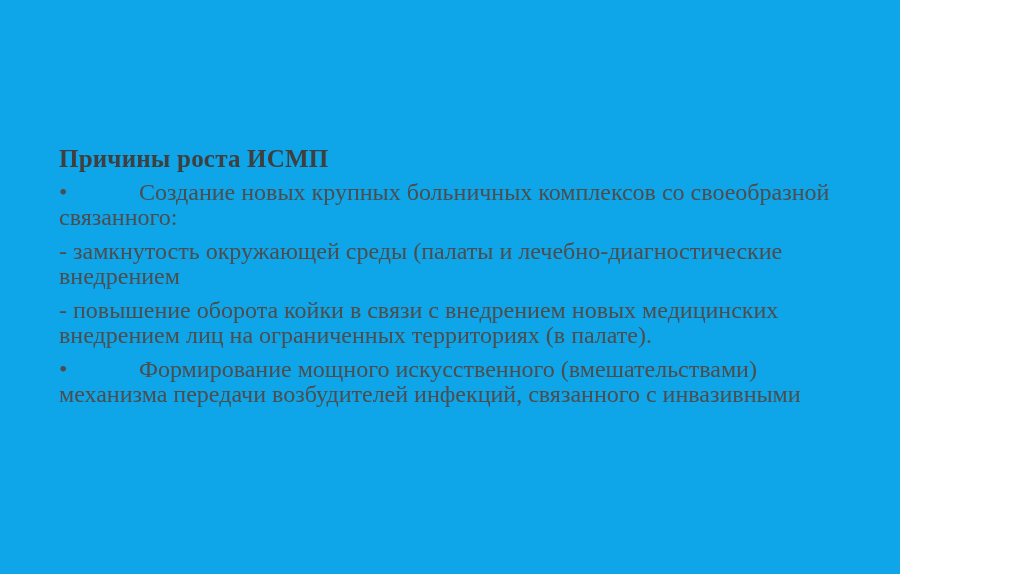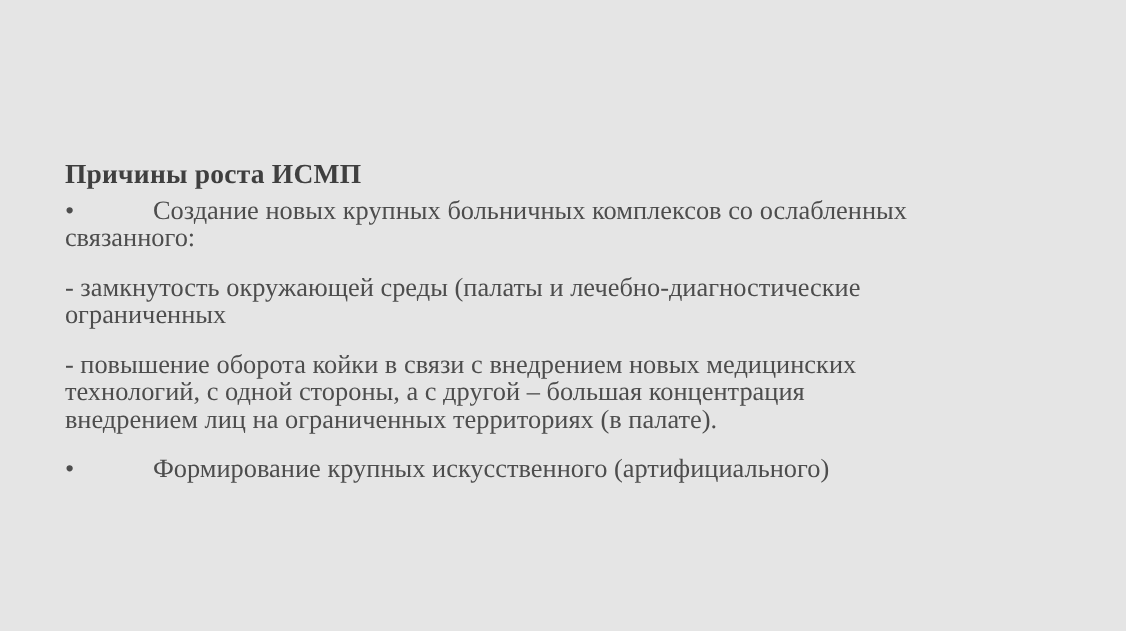--- a/index.html
+++ b/index.html
@@ -2,41 +2,41 @@
 <html><head>
 <meta charset="utf-8">
 <style>
   html, body {
     margin: 0;
     padding: 0;
     background: #ffffff;
   }
   .slide {
     position: relative;
-    width: 1024px;
+    width: 900px;
     height: 574px;
-    background: #e5e5e5;
+    background: #0ea5e9;
     overflow: hidden;
     font-family: "Liberation Serif", "DejaVu Serif", serif;
   }
   .content {
     position: absolute;
     left: 59px;
     top: 144px;
     width: 910px;
   }
   .slide-title {
     font-size: 25px;
     font-weight: bold;
     color: #3f3f3f;
     line-height: 29px;
     letter-spacing: 0.2px;
   }
   .para {
-    margin-top: 20px;
+    margin-top: 9px;
     font-size: 24px;
     color: #4d4d4d;
     line-height: 25px;
   }
   .para.first {
     margin-top: 7px;
   }
   .line {
     white-space: nowrap;
   }
@@ -49,36 +49,36 @@
 </head>
 <body>
 
 <div class="slide">
   <div class="content">
 
     <div class="slide-title">Причины роста ИСМП</div>
 
     <div class="para first">
       <div class="line">
-        <span class="bullet">•</span><span>Создание новых крупных больничных комплексов со ослабленных</span>
+        <span class="bullet">•</span><span>Создание новых крупных больничных комплексов со своеобразной</span>
       </div>
       <div class="line">связанного:</div>
     </div>
 
     <div class="para">
       <div class="line">- замкнутость окружающей среды (палаты и лечебно-диагностические</div>
-      <div class="line">ограниченных</div>
+      <div class="line">внедрением</div>
     </div>
 
     <div class="para">
       <div class="line">- повышение оборота койки в связи с внедрением новых медицинских</div>
-      <div class="line">технологий, с одной стороны, а с другой – большая концентрация</div>
       <div class="line">внедрением лиц на ограниченных территориях (в палате).</div>
     </div>
 
     <div class="para">
       <div class="line">
-        <span class="bullet">•</span><span>Формирование крупных искусственного (артифициального)</span>
+        <span class="bullet">•</span><span>Формирование мощного искусственного (вмешательствами)</span>
       </div>
+      <div class="line">механизма передачи возбудителей инфекций, связанного с инвазивными</div>
     </div>
 
   </div>
 </div>
 
 </body></html>

